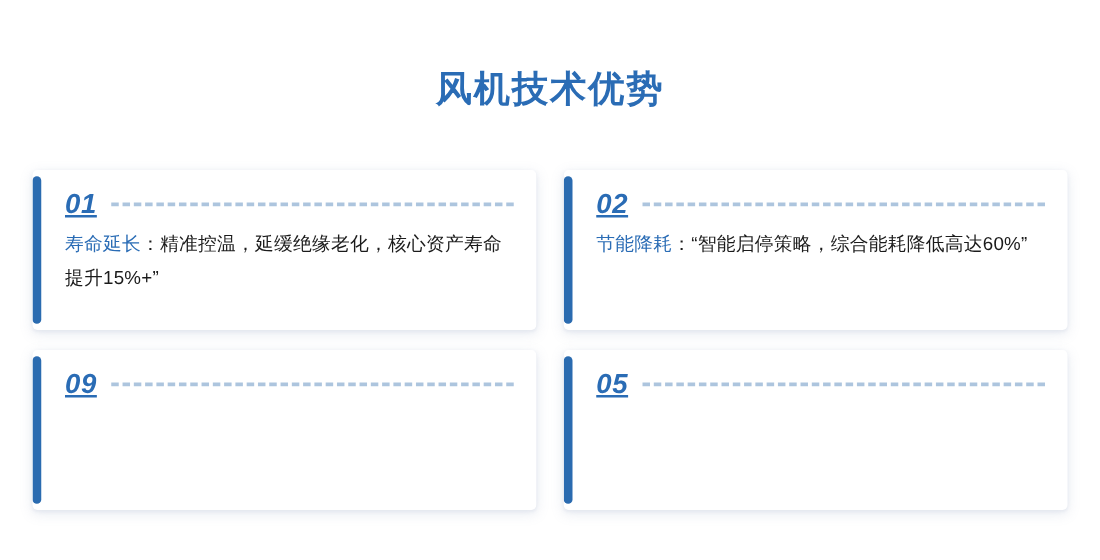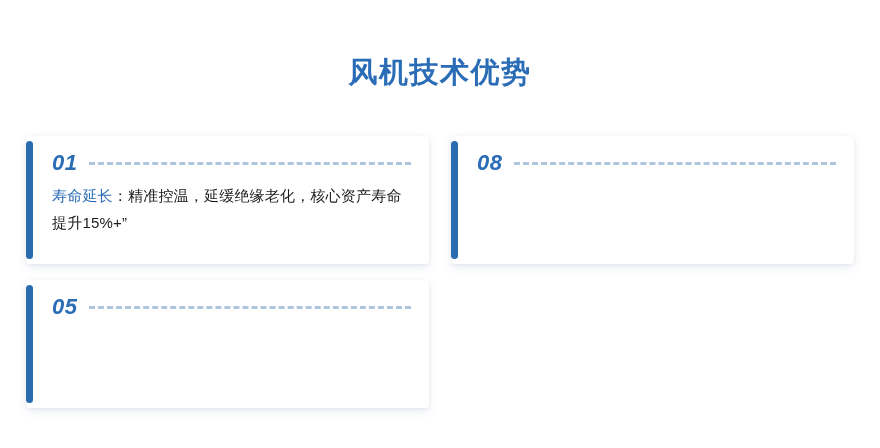--- a/index.html
+++ b/index.html
@@ -81,20 +81,21 @@
   }
 
   .card-number {
     font-size: 22px;
     font-weight: bold;
     font-style: italic;
     color: #2a6cb5;
     letter-spacing: 0.5px;
     line-height: 26px;
     flex: 0 0 auto;
+    text-decoration: underline;
   }
 
   .card-dash-line {
     flex: 1 1 auto;
     height: 0;
     margin-left: 12px;
     margin-right: 2px;
     border-top: 3px dashed #adc5de;
   }
 
@@ -130,25 +131,35 @@
       <div class="card-accent-bar"></div>
       <div class="card-head">
         <span class="card-number">01</span>
         <span class="card-dash-line"></span>
       </div>
       <div class="card-body">
         <span class="card-label">寿命延长</span><span class="card-text">：</span><span class="card-text">精准控温，延缓绝缘老化，核心资产寿命提升15%+”</span>
       </div>
     </div>
 
+    <div class="card">
+      <div class="card-accent-bar"></div>
+      <div class="card-head">
+        <span class="card-number">02</span>
+        <span class="card-dash-line"></span>
+      </div>
+      <div class="card-body">
+        <span class="card-label">节能降耗</span><span class="card-text">：</span><span class="card-text">“智能启停策略，综合能耗降低高达60%”</span>
+      </div>
+    </div>
 
     <div class="card">
       <div class="card-accent-bar"></div>
       <div class="card-head">
-        <span class="card-number">08</span>
+        <span class="card-number">09</span>
         <span class="card-dash-line"></span>
       </div>
     </div>
 
     <div class="card">
       <div class="card-accent-bar"></div>
       <div class="card-head">
         <span class="card-number">05</span>
         <span class="card-dash-line"></span>
       </div>

